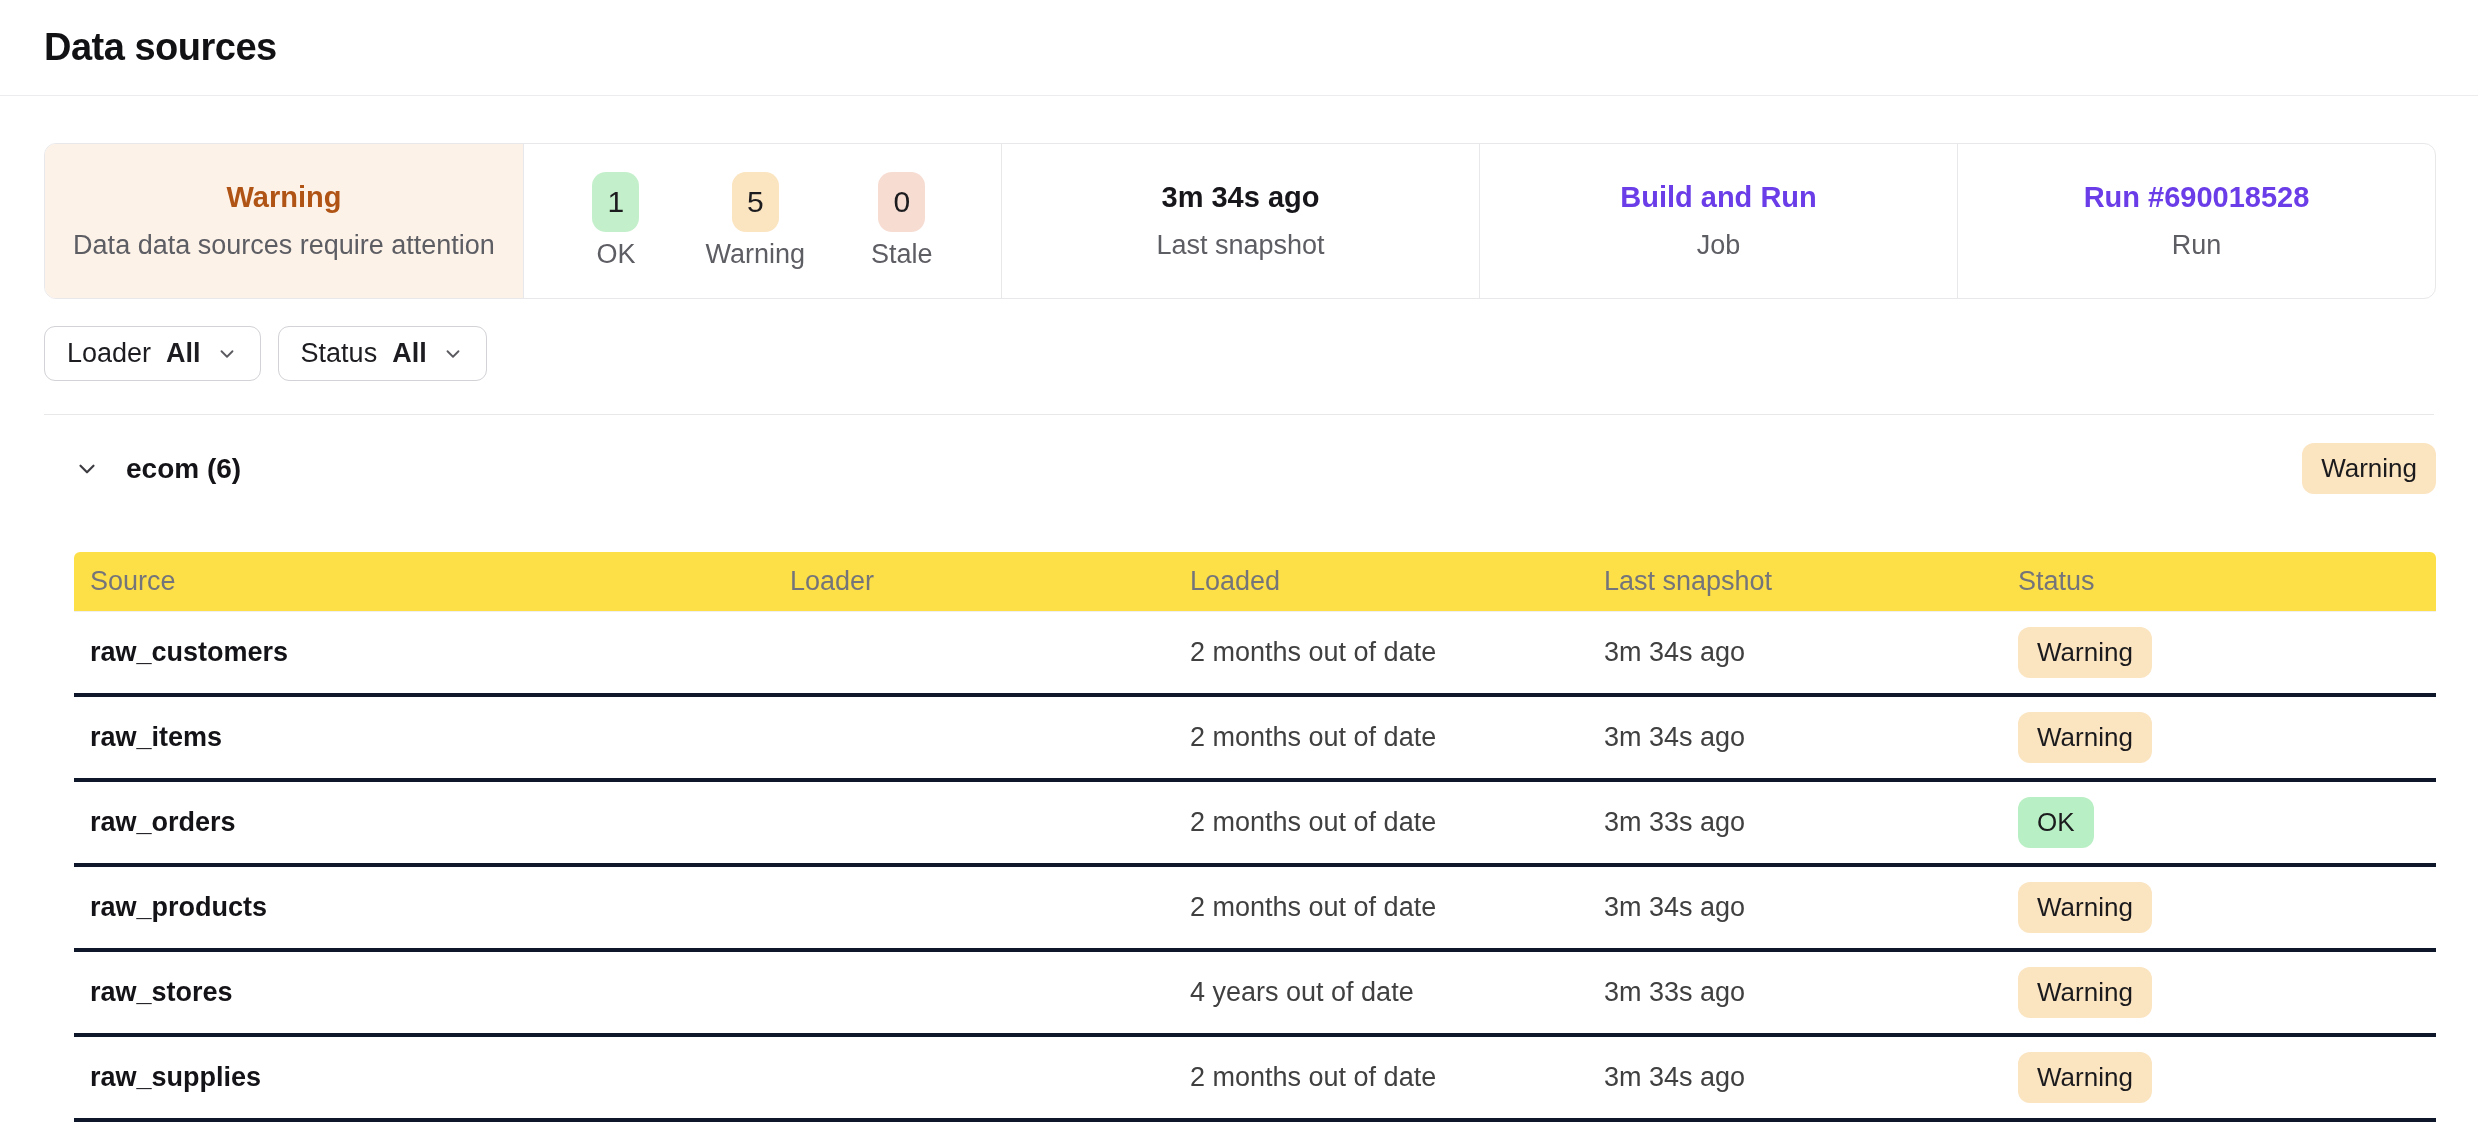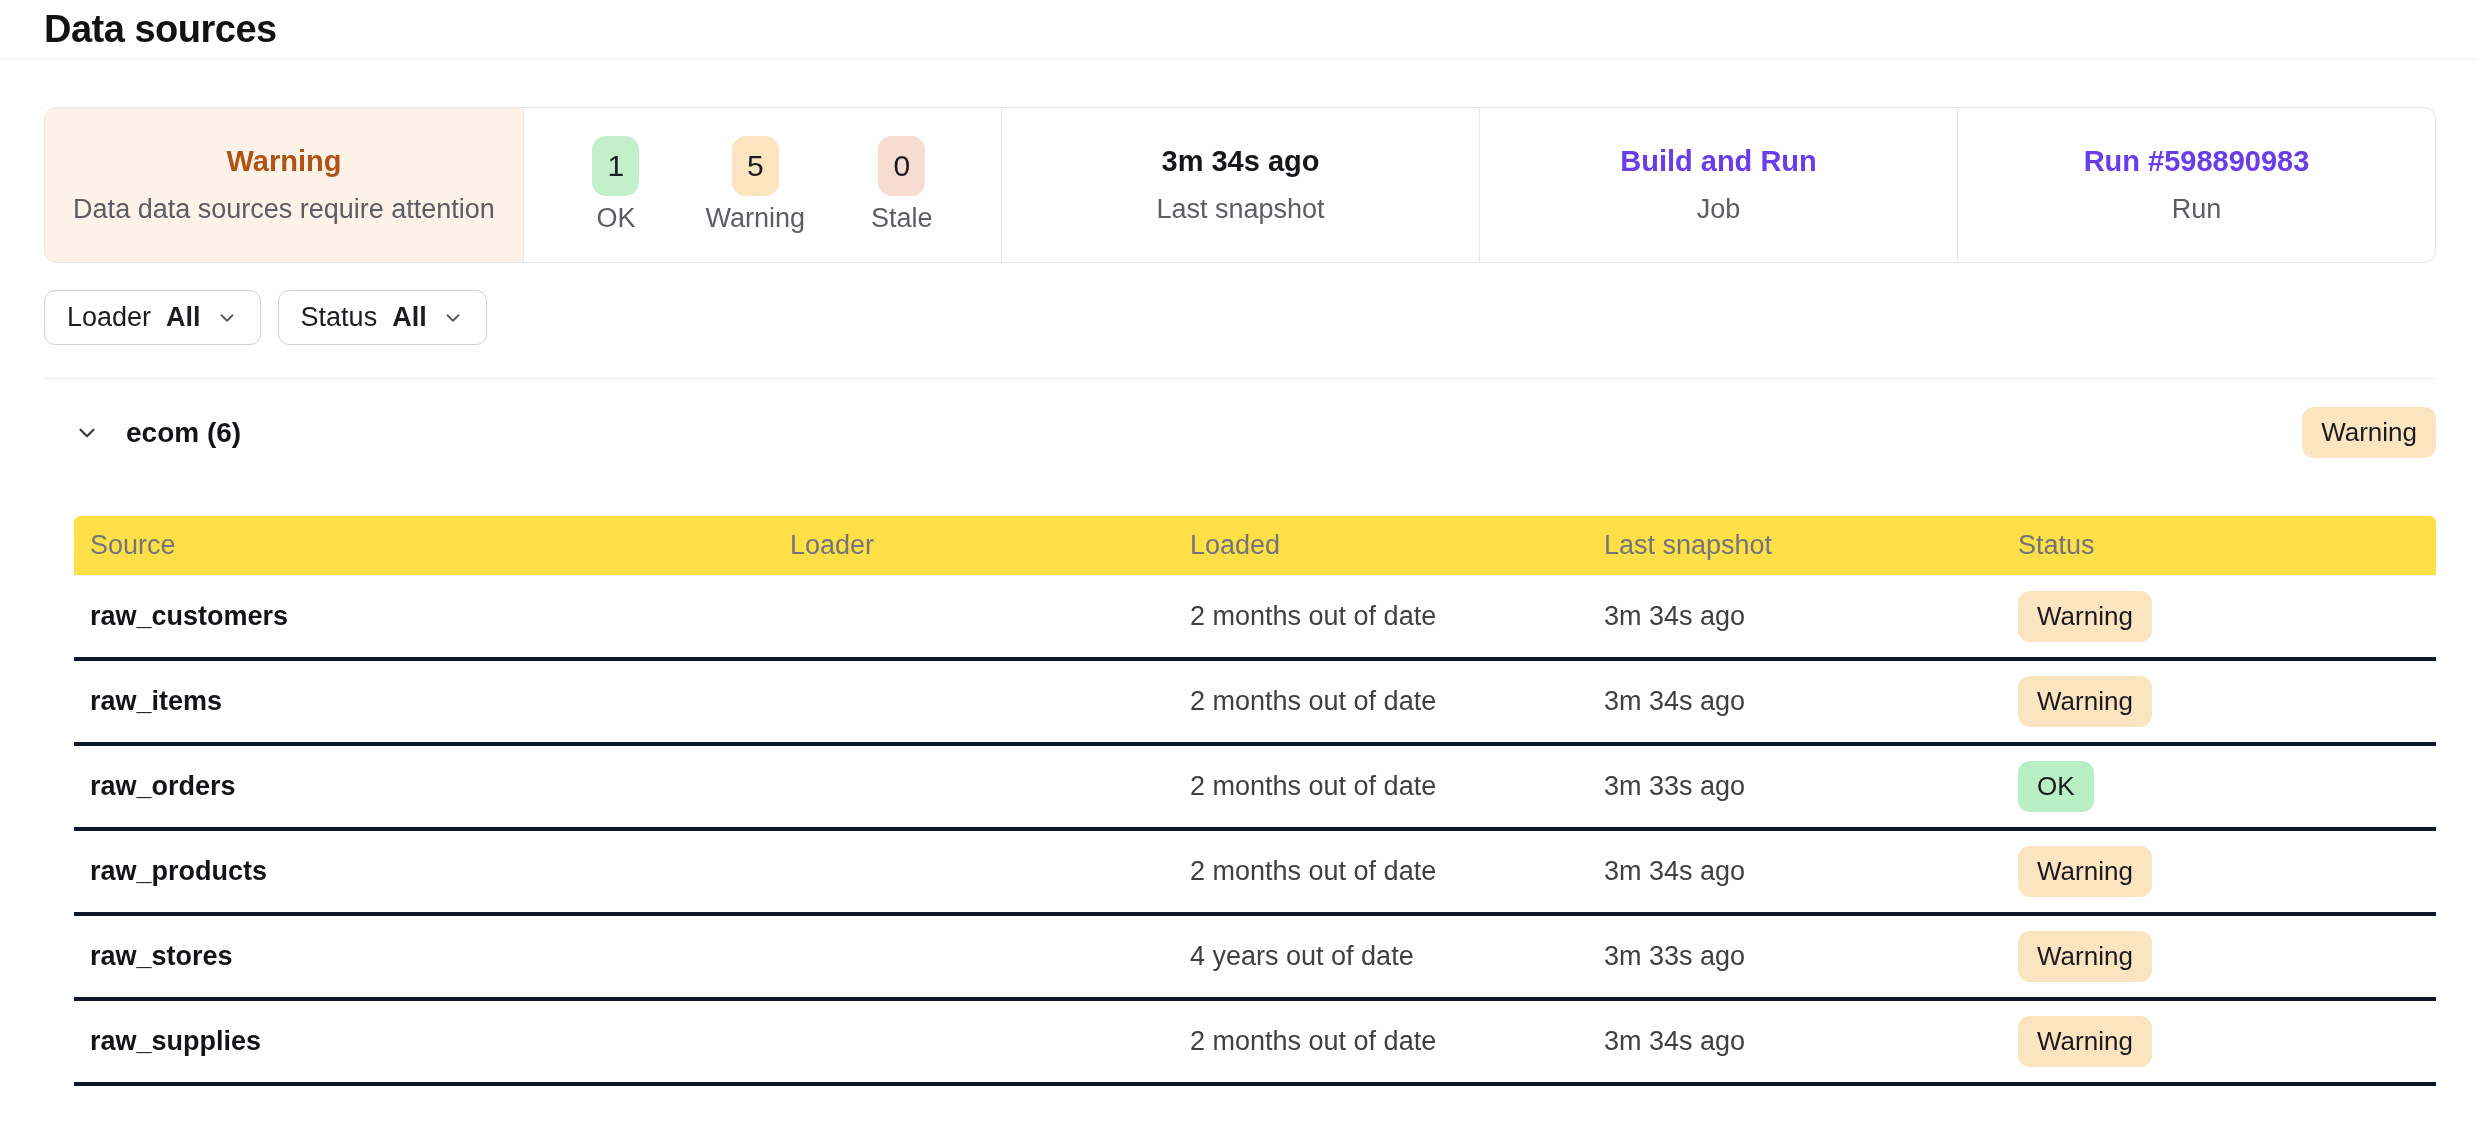--- a/index.html
+++ b/index.html
@@ -7,21 +7,21 @@
   body {
     width:2478px; height:1134px;
     background:#ffffff;
     font-family:"Liberation Sans", sans-serif;
     color:#1c1c21;
     overflow:hidden;
   }
 
   
   .page-header {
-    height:60px; display:flex; align-items:center;
+    height:96px; display:flex; align-items:center;
     padding:0 44px; border-bottom:1px solid #ececee;
   }
   .page-title {
     font-size:38px; font-weight:700; color:#121215; letter-spacing:-0.5px;
   }
 
   
   .summary {
     margin:47px 42px 0 44px; height:156px;
     display:grid; grid-template-columns:repeat(5, 1fr);
@@ -137,21 +137,21 @@
     <div class="cell-title">3m 34s ago</div>
     <div class="cell-sub">Last snapshot</div>
   </div>
 
   <div class="summary-cell">
     <div class="cell-title link">Build and Run</div>
     <div class="cell-sub">Job</div>
   </div>
 
   <div class="summary-cell">
-    <div class="cell-title link">Run #598890983</div>
+    <div class="cell-title link">Run #690018528</div>
     <div class="cell-sub">Run</div>
   </div>
 
 </section>
 
 <div class="filters">
   <button class="filter-btn">
     <span class="filter-label">Loader</span>
     <span class="filter-value">All</span>
     <span class="chev">

